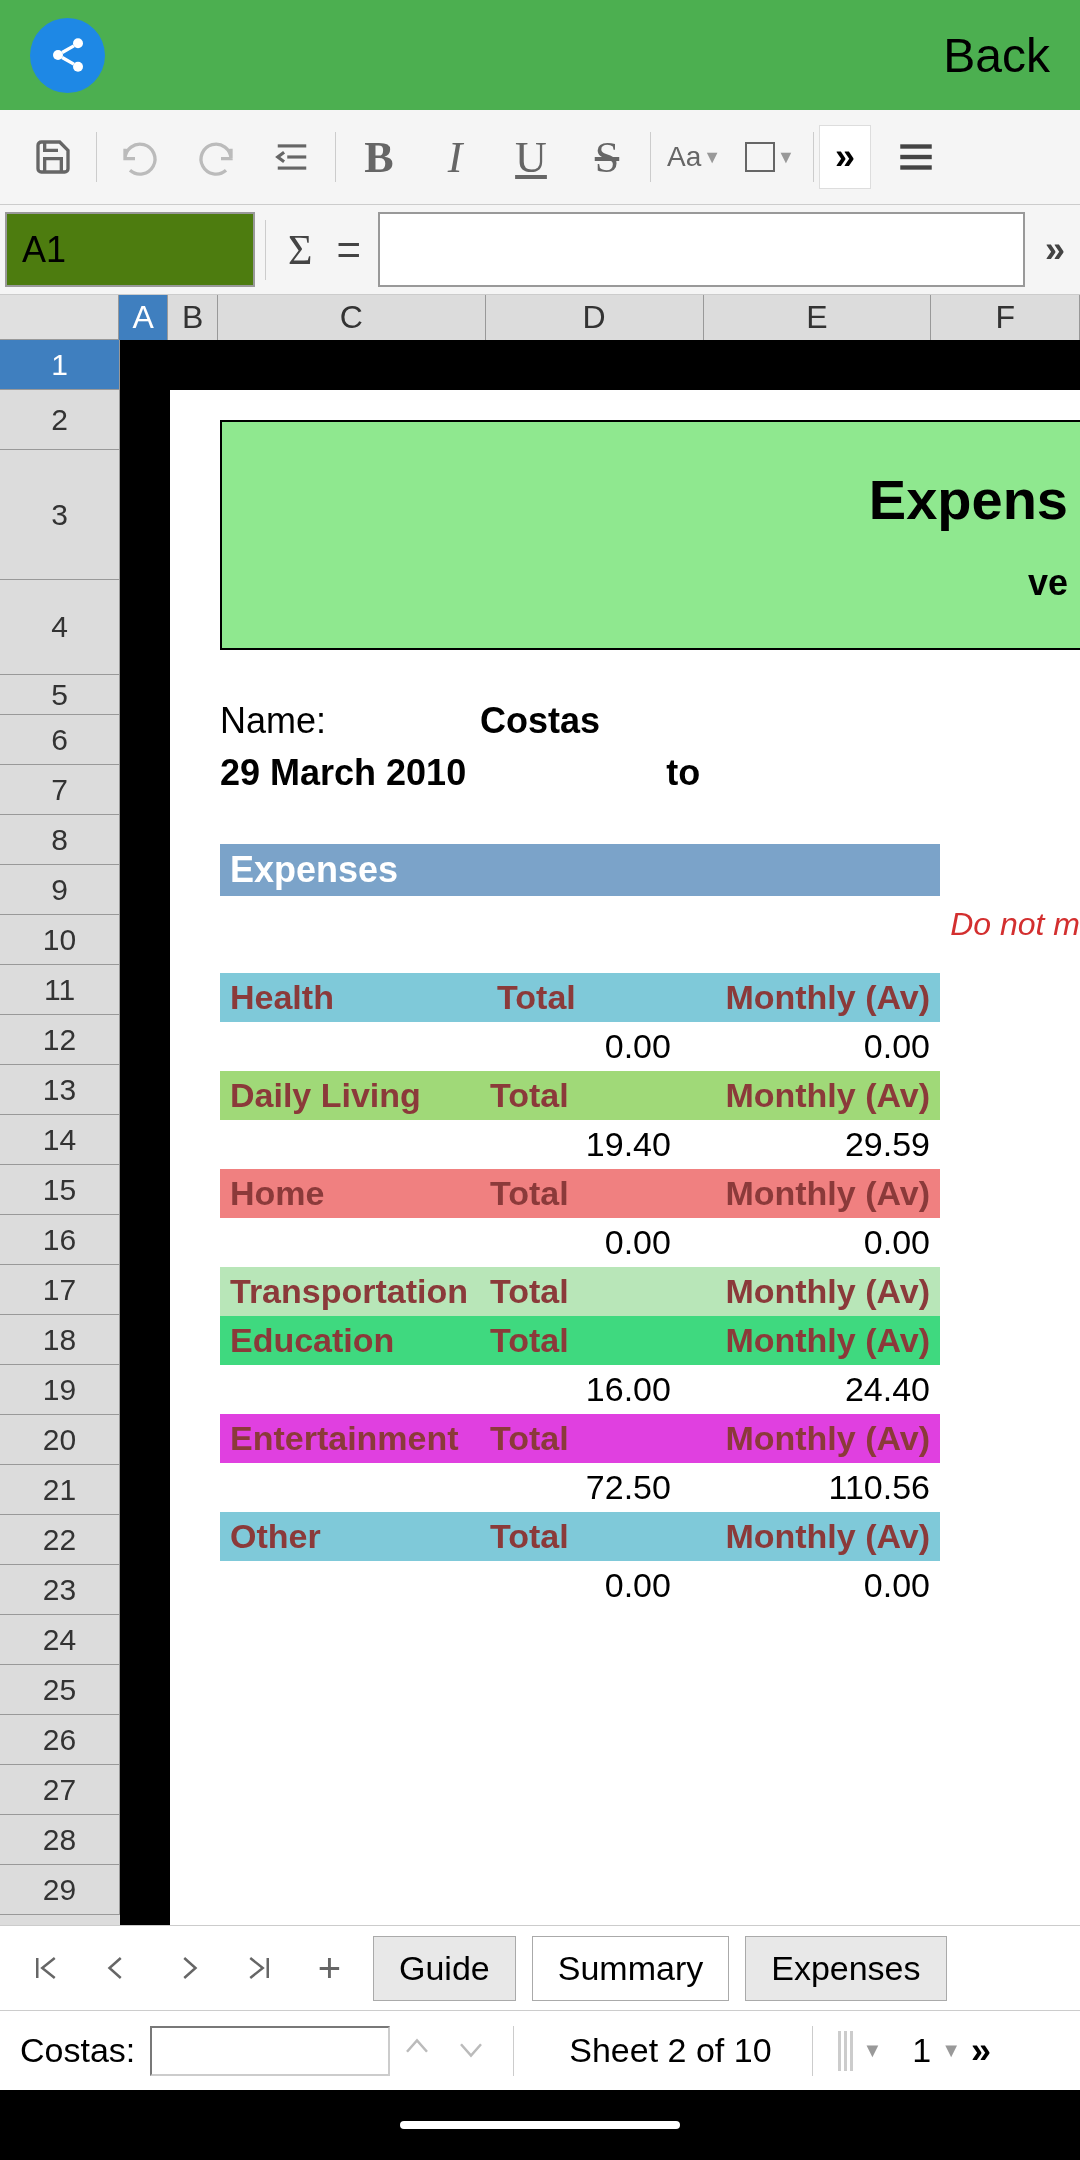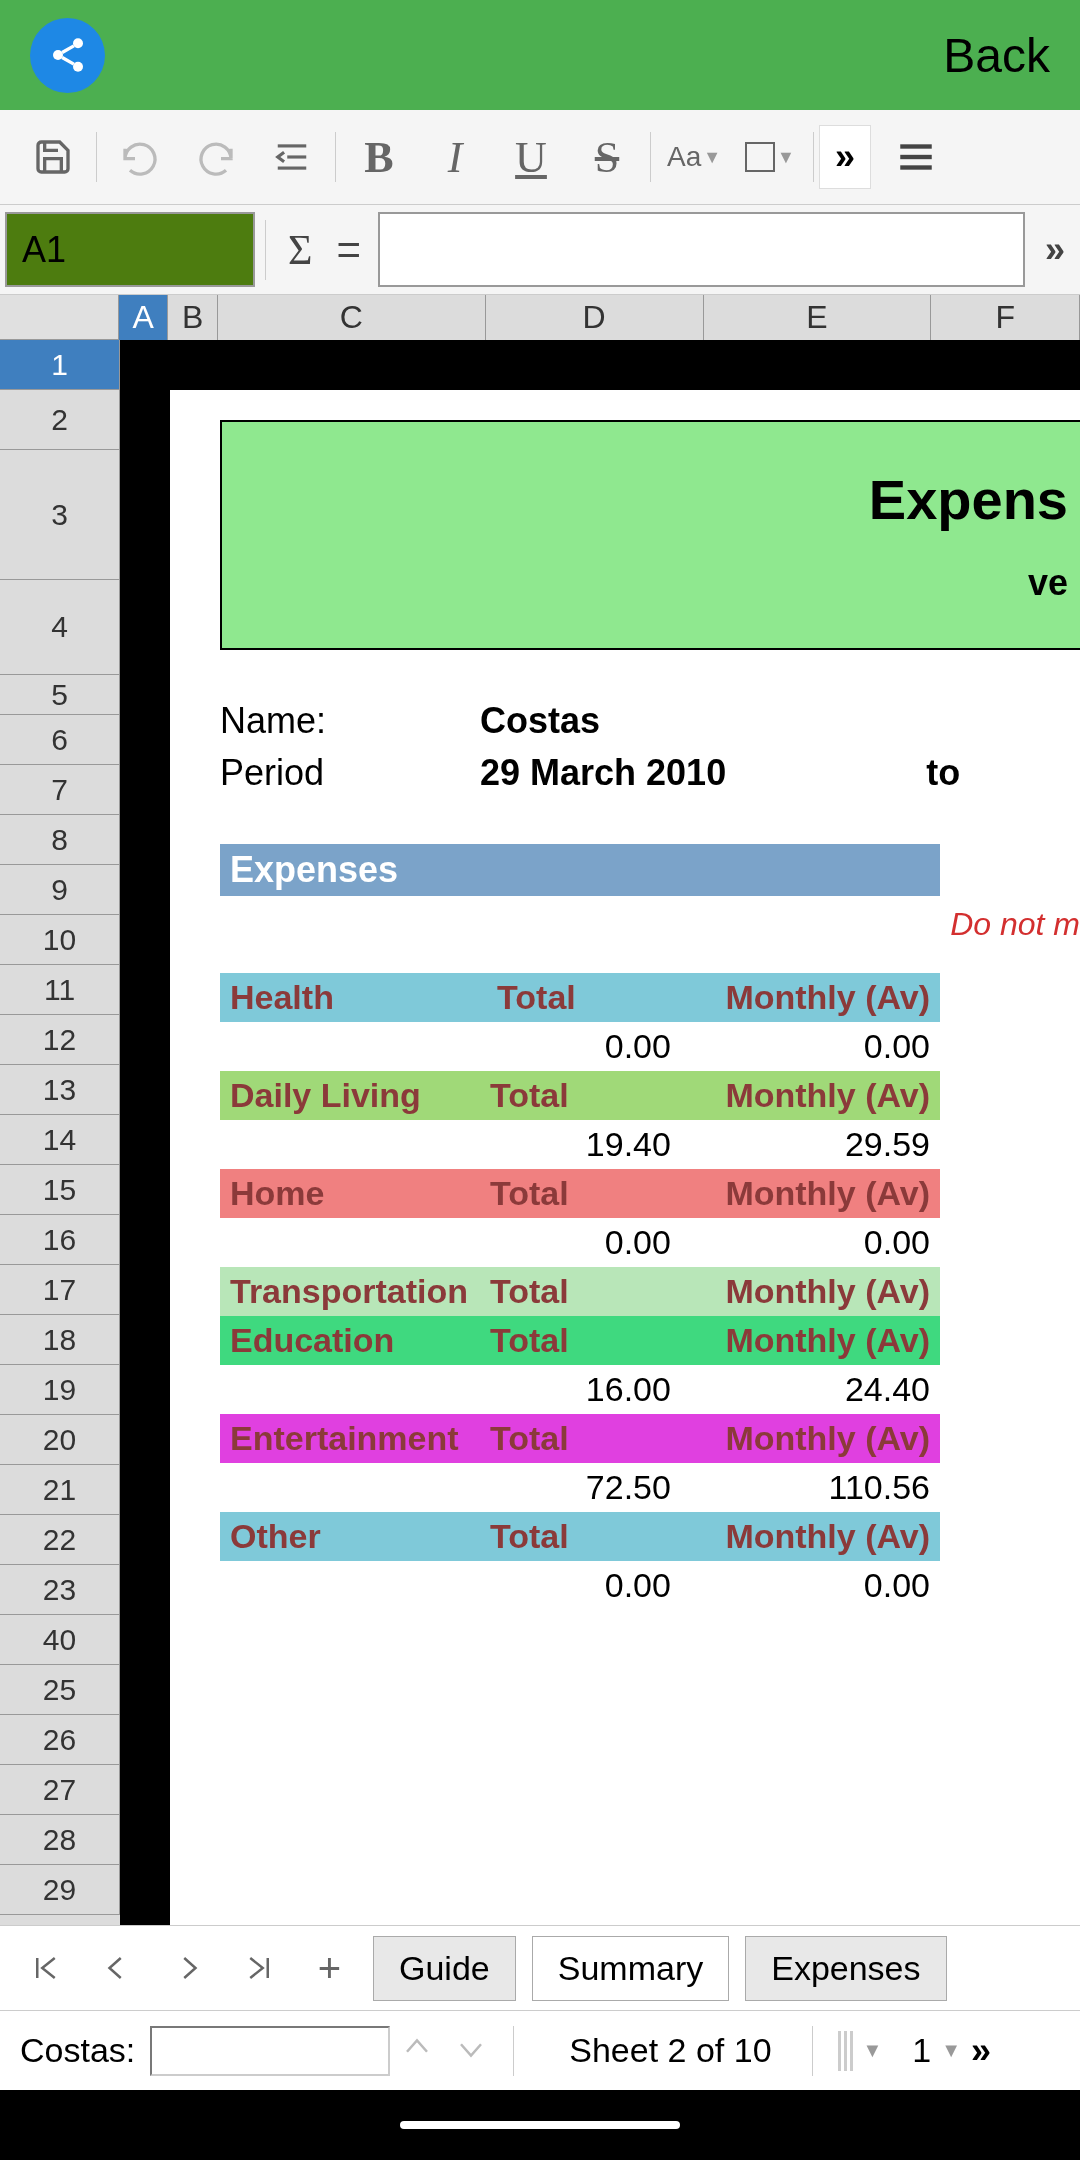--- a/index.html
+++ b/index.html
@@ -209,41 +209,40 @@
     <div class="row-header">14</div>
     <div class="row-header">15</div>
     <div class="row-header">16</div>
     <div class="row-header">17</div>
     <div class="row-header">18</div>
     <div class="row-header">19</div>
     <div class="row-header">20</div>
     <div class="row-header">21</div>
     <div class="row-header">22</div>
     <div class="row-header">23</div>
-    <div class="row-header">40</div>
+    <div class="row-header">24</div>
     <div class="row-header">25</div>
     <div class="row-header">26</div>
     <div class="row-header">27</div>
     <div class="row-header">28</div>
     <div class="row-header">29</div>
   </div>
 
   <div class="content-area">
     <div class="doc-page">
       <div class="title-banner">
         <div class="title-main">Expens</div>
         <div class="title-sub">ve</div>
       </div>
 
       <div class="info-row">
         <div class="info-label">Name:</div>
         <div class="info-value">Costas</div>
       </div>
       <div class="info-row" style="margin-top:10px">
-        <div class="info-label">Period</div>
         <div class="info-value">29 March 2010</div>
         <div class="info-to">to</div>
       </div>
 
       <div class="section-header">Expenses</div>
       <div class="warning">Do not m</div>
 
       <div class="cat-table" id="cat-table">
           <div class="cat-header bg-health">
             <div class="cat-name">Health</div>

